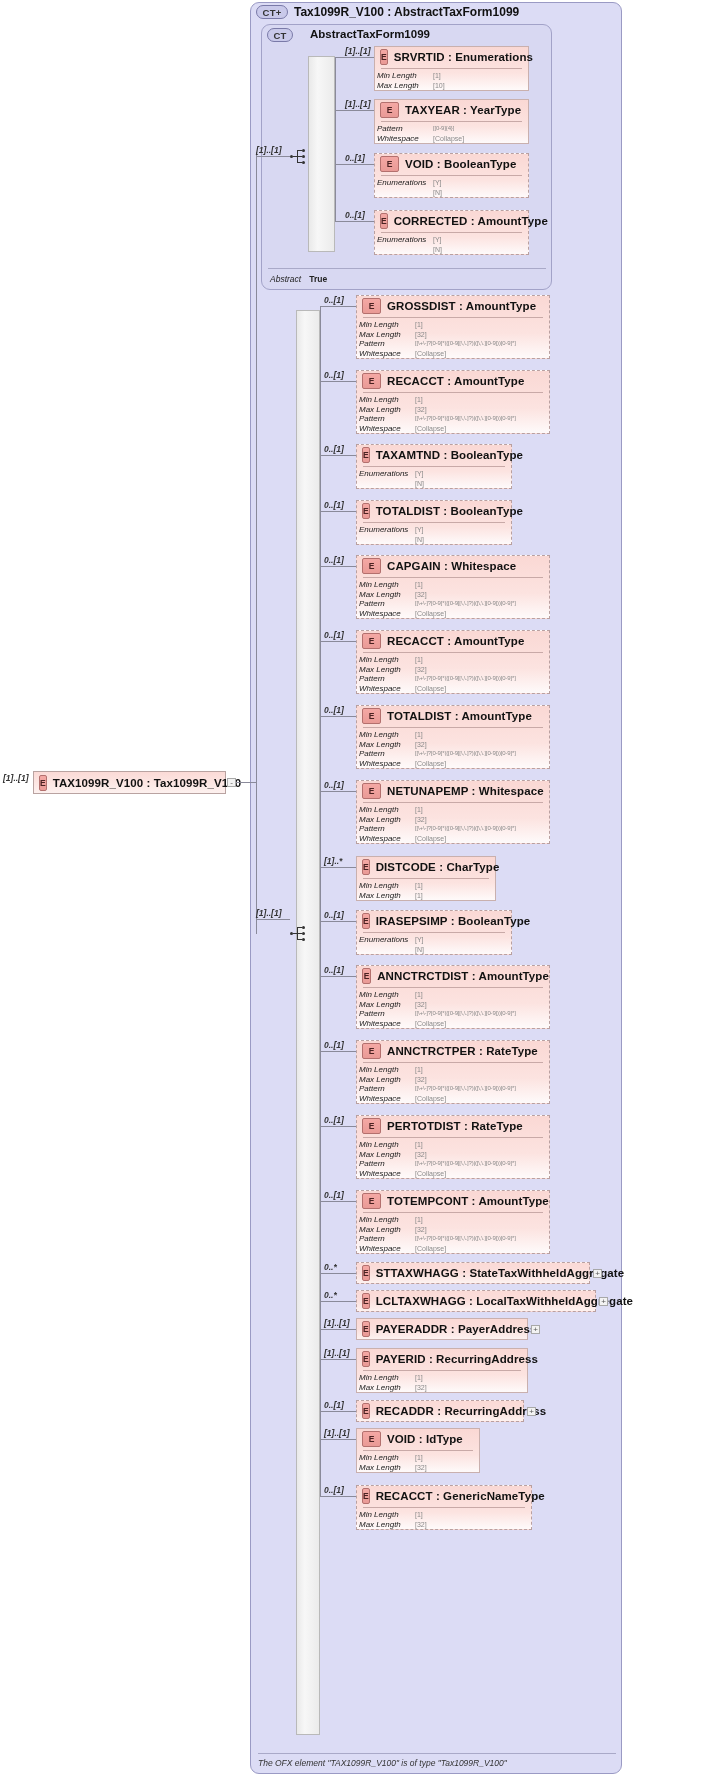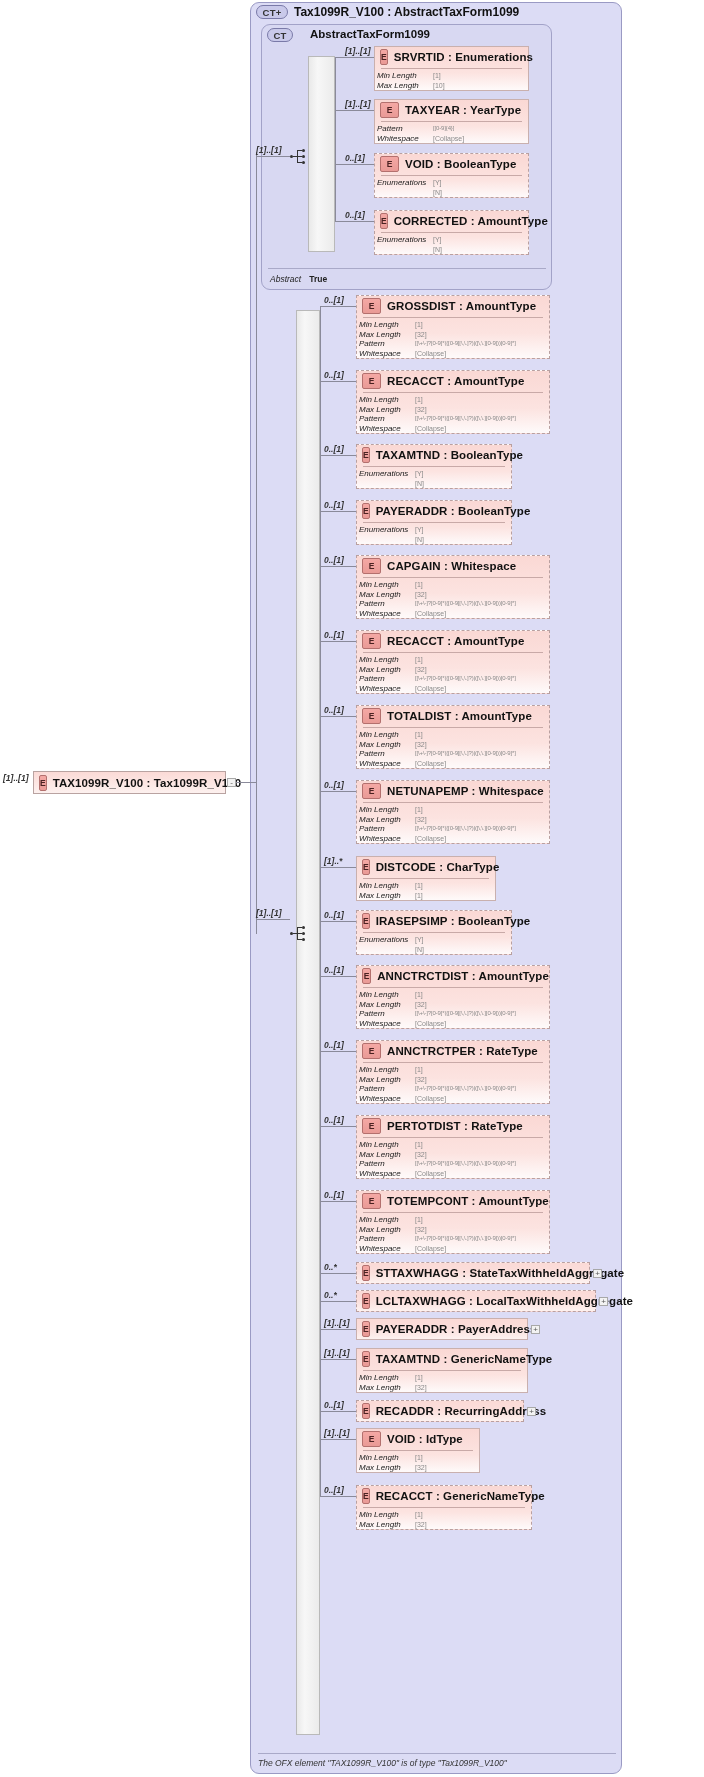--- a/index.html
+++ b/index.html
@@ -306,21 +306,21 @@
           <span class="fname"></span>
           <span class="fval">[N]</span>
         </div>
       </div>
     </div>
     <div class="abs occ" style="left: 324px; top: 444px;">0..[1]</div>
     <div class="abs ln lnh" style="left: 320px; top: 455px; width: 36px;"></div>
     <div class="abs ebox opt simple" style="left: 356px; top: 500px; width: 156px; height: 45px;">
       <div class="ehead">
         <span class="eicon">E</span>
-        <span class="ename">PAYERADDR : BooleanType</span>
+        <span class="ename">TOTALDIST : BooleanType</span>
       </div>
       <div class="hr"></div>
       <div class="facets">
         <div class="frow">
           <span class="fname">Enumerations</span>
           <span class="fval">[Y]</span>
         </div>
         <div class="frow">
           <span class="fname"></span>
           <span class="fval">[N]</span>
@@ -606,21 +606,21 @@
         <span class="eicon">E</span>
         <span class="ename">PAYERADDR : PayerAddress</span>
       </div>
     </div>
     <div class="abs occ" style="left: 324px; top: 1318px;">[1]..[1]</div>
     <div class="abs ln lnh" style="left: 320px; top: 1329px; width: 36px;"></div>
     <div class="abs plusbox" style="left: 531px; top: 1325px;">+</div>
     <div class="abs ebox simple" style="left: 356px; top: 1348px; width: 172px; height: 45px;">
       <div class="ehead">
         <span class="eicon">E</span>
-        <span class="ename">TAXAMTND : GenericNameType</span>
+        <span class="ename">PAYERID : RecurringAddress</span>
       </div>
       <div class="hr"></div>
       <div class="facets">
         <div class="frow">
           <span class="fname">Min Length</span>
           <span class="fval">[1]</span>
         </div>
         <div class="frow">
           <span class="fname">Max Length</span>
           <span class="fval">[32]</span>

